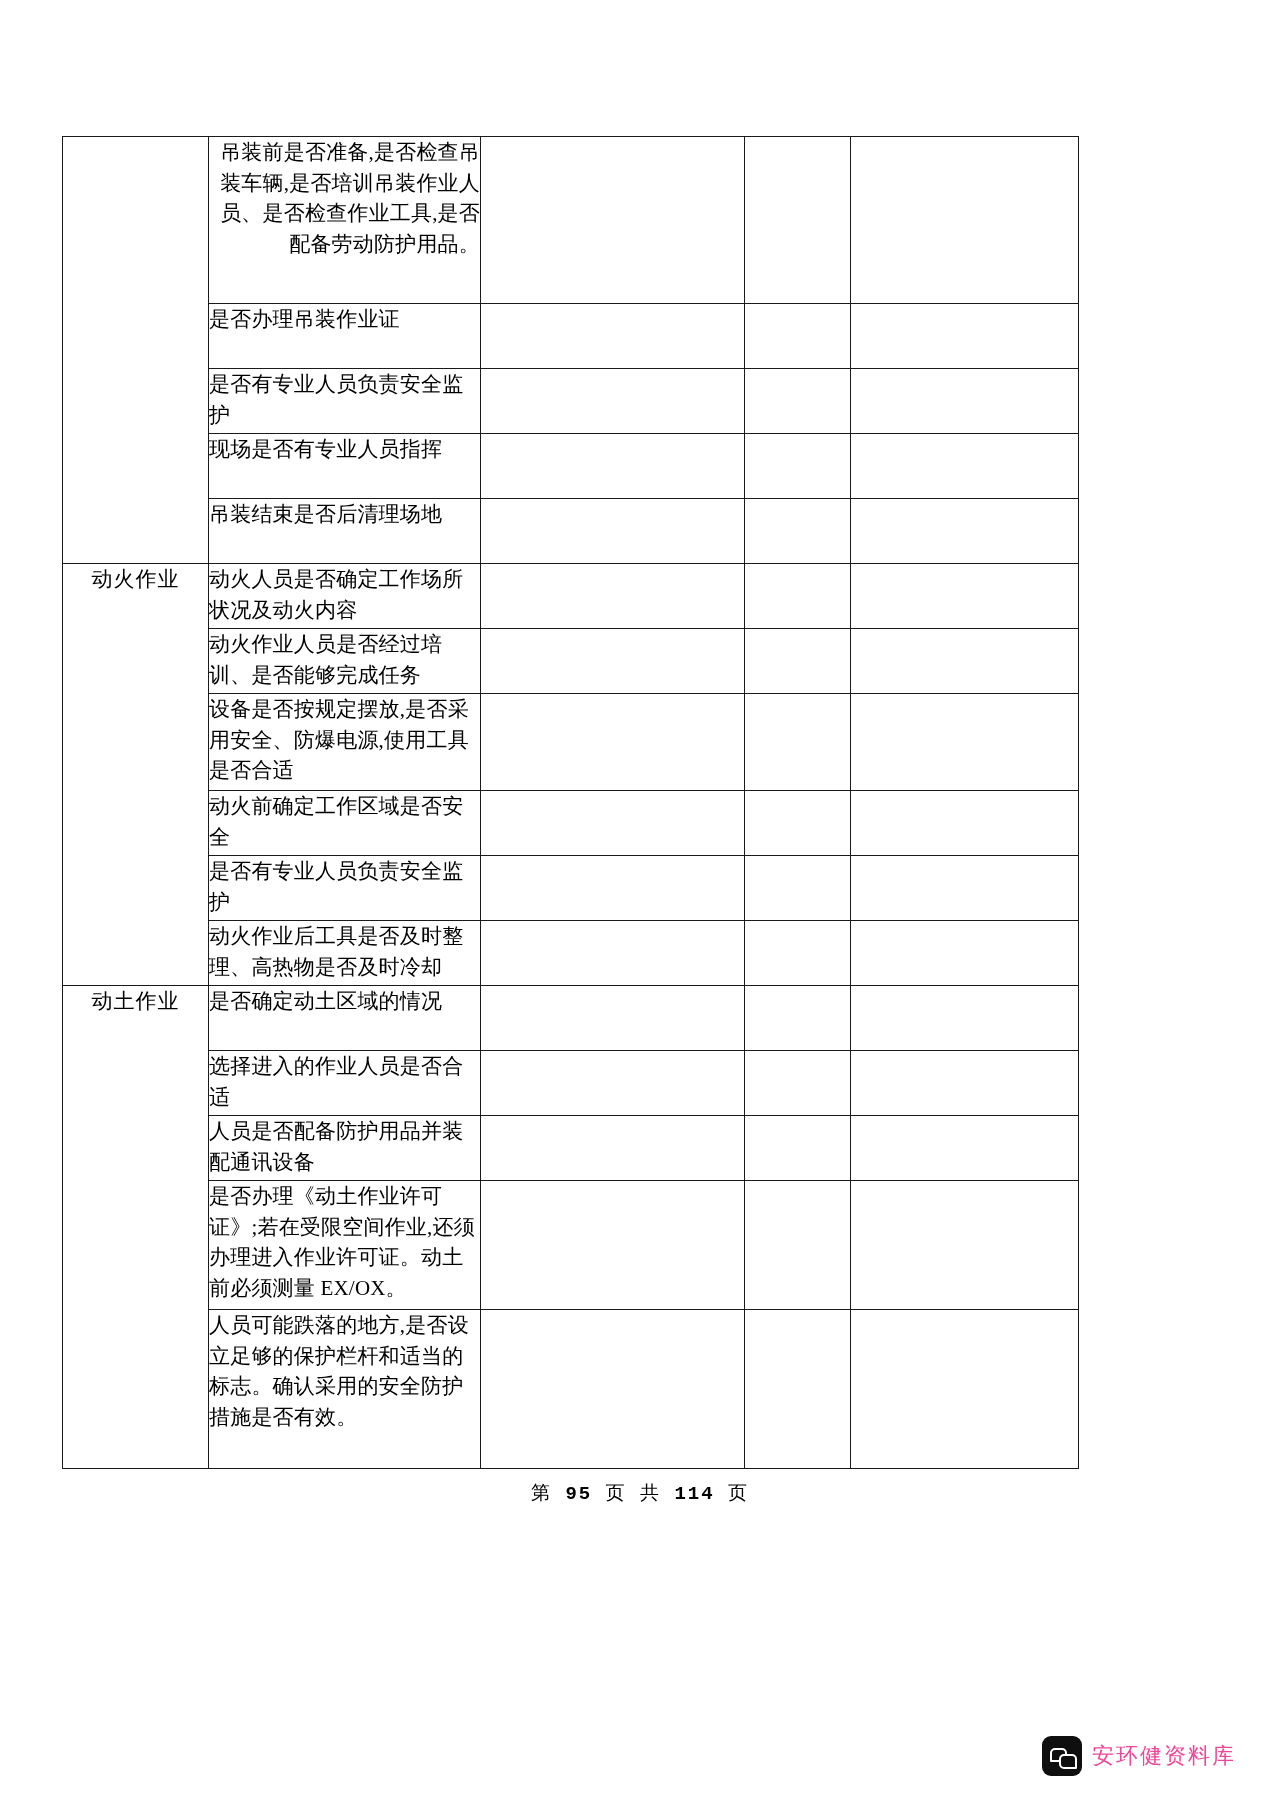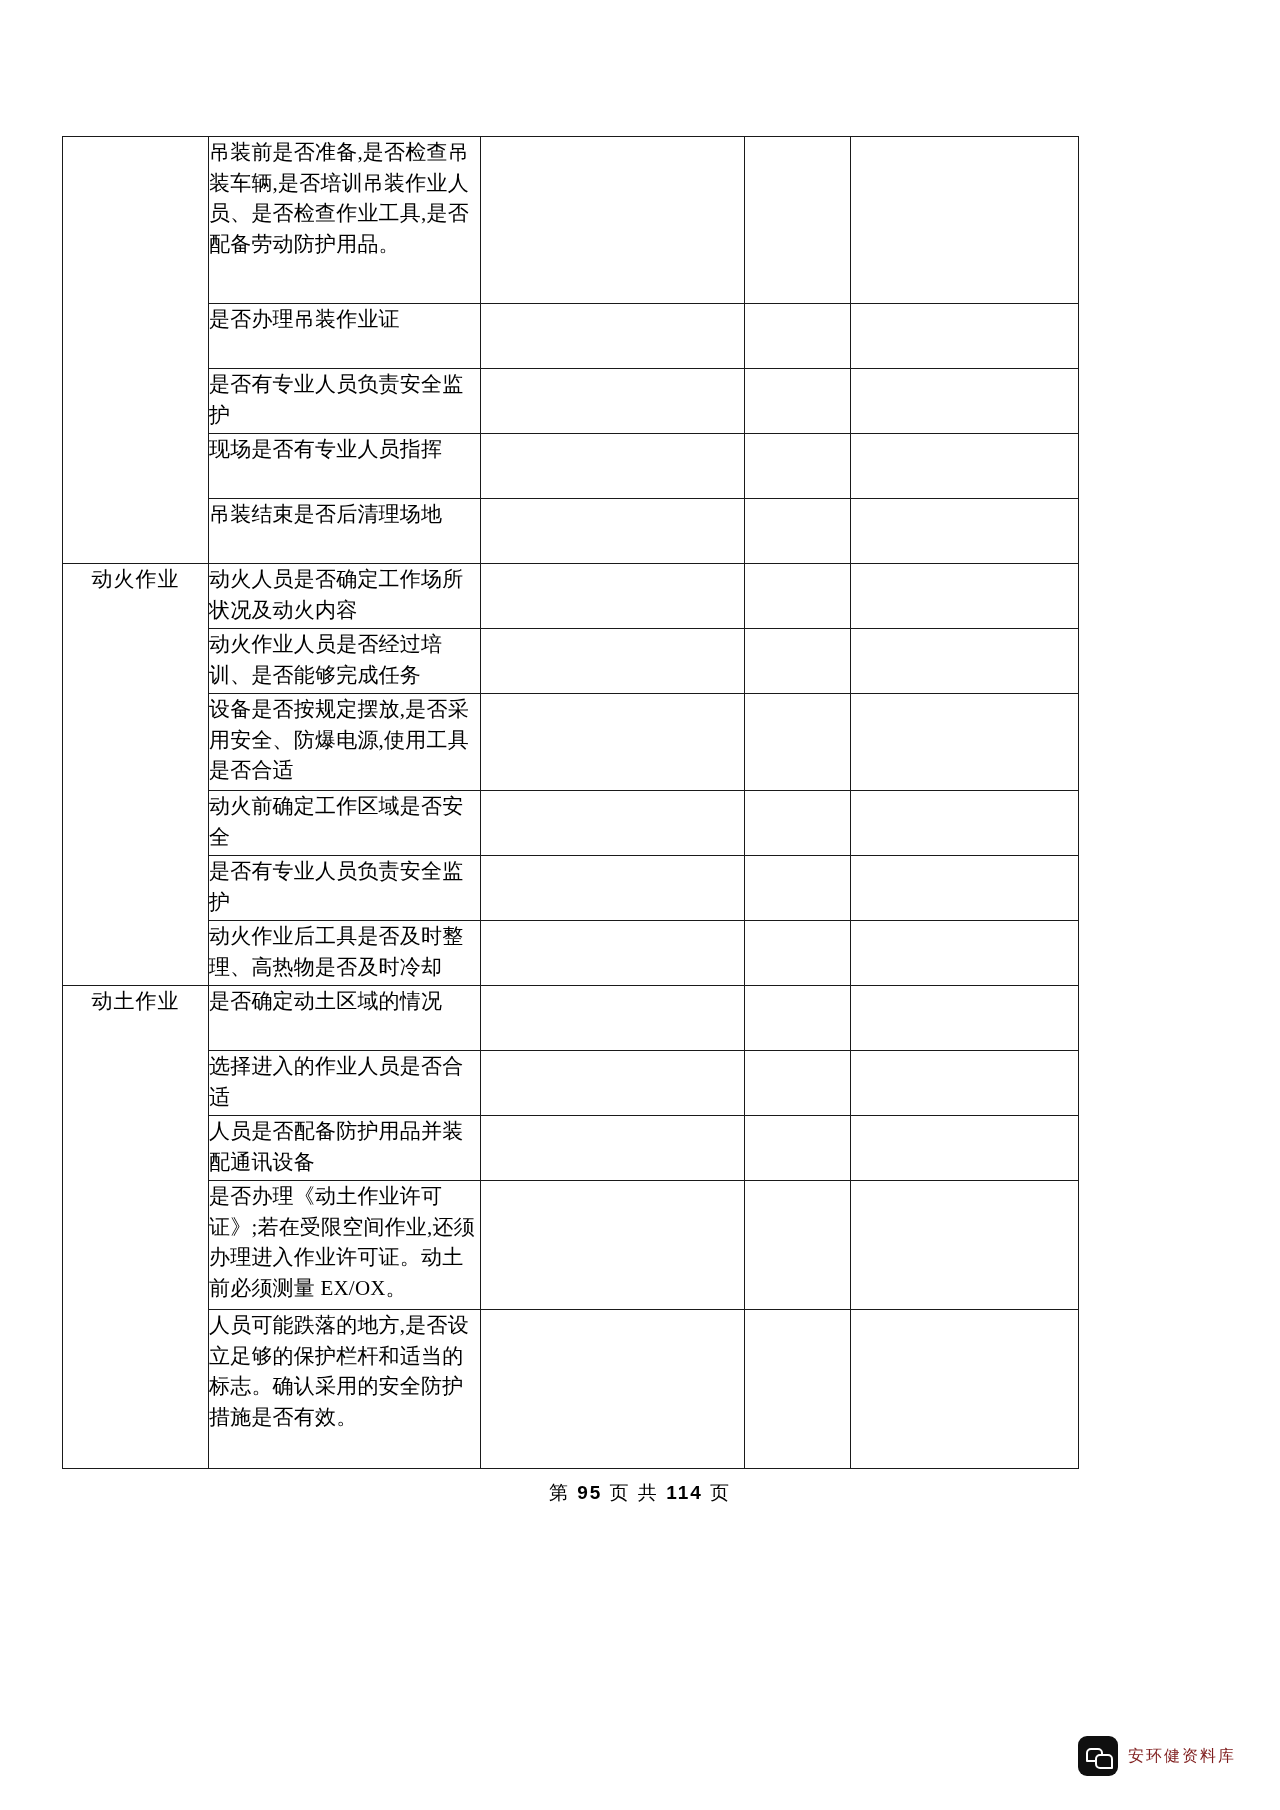--- a/index.html
+++ b/index.html
@@ -50,36 +50,36 @@
     width: 272px;
     font-size: 21px;
     line-height: 1.46;
     padding: 6px 8px 6px 9px;
     letter-spacing: 0.2px;
   }
   .blank-a { width: 264px; }
   .blank-b { width: 106px; }
   .blank-c { width: 228px; }
 
-  .r-tall   { height: 166px; }
+  .r-tall   { height: 166px; text-align: right; }
   .r-one    { height: 64px; }
   .r-two    { height: 64px; }
   .r-three  { height: 96px; }
   .r-four   { height: 128px; }
   .r-five   { height: 158px; margin-top: 30px; }
 
   .page-footer {
     position: absolute;
     left: 0;
     top: 1480px;
     width: 1280px;
     text-align: center;
     font-size: 19px;
     letter-spacing: 2px;
-    font-family: Liberation Sans, sans-serif;
+    font-family: Liberation Mono, monospace;
   }
   .page-footer .num {
     font-weight: bold;
   }
 
   .watermark {
     position: absolute;
     right: 44px;
     bottom: 34px;
     display: flex;
@@ -107,23 +107,23 @@
     content: "";
     position: absolute;
     left: 17px; top: 18px;
     width: 14px; height: 11px;
     border: 2px solid #fff;
     border-radius: 5px 5px 1px 5px;
     background: #0f0f0f;
   }
   .wm-text {
     font-family: "Liberation Sans", "DejaVu Sans", sans-serif;
-    font-size: 16px;
+    font-size: 22px;
     letter-spacing: 2px;
-    color: #7f1d1d;
+    color: #ec4899;
   }
 </style>
 </head>
 <body>
 
 <div class="page">
 
   <table class="doc-table">
     <colgroup>
       <col style="width:146px">

